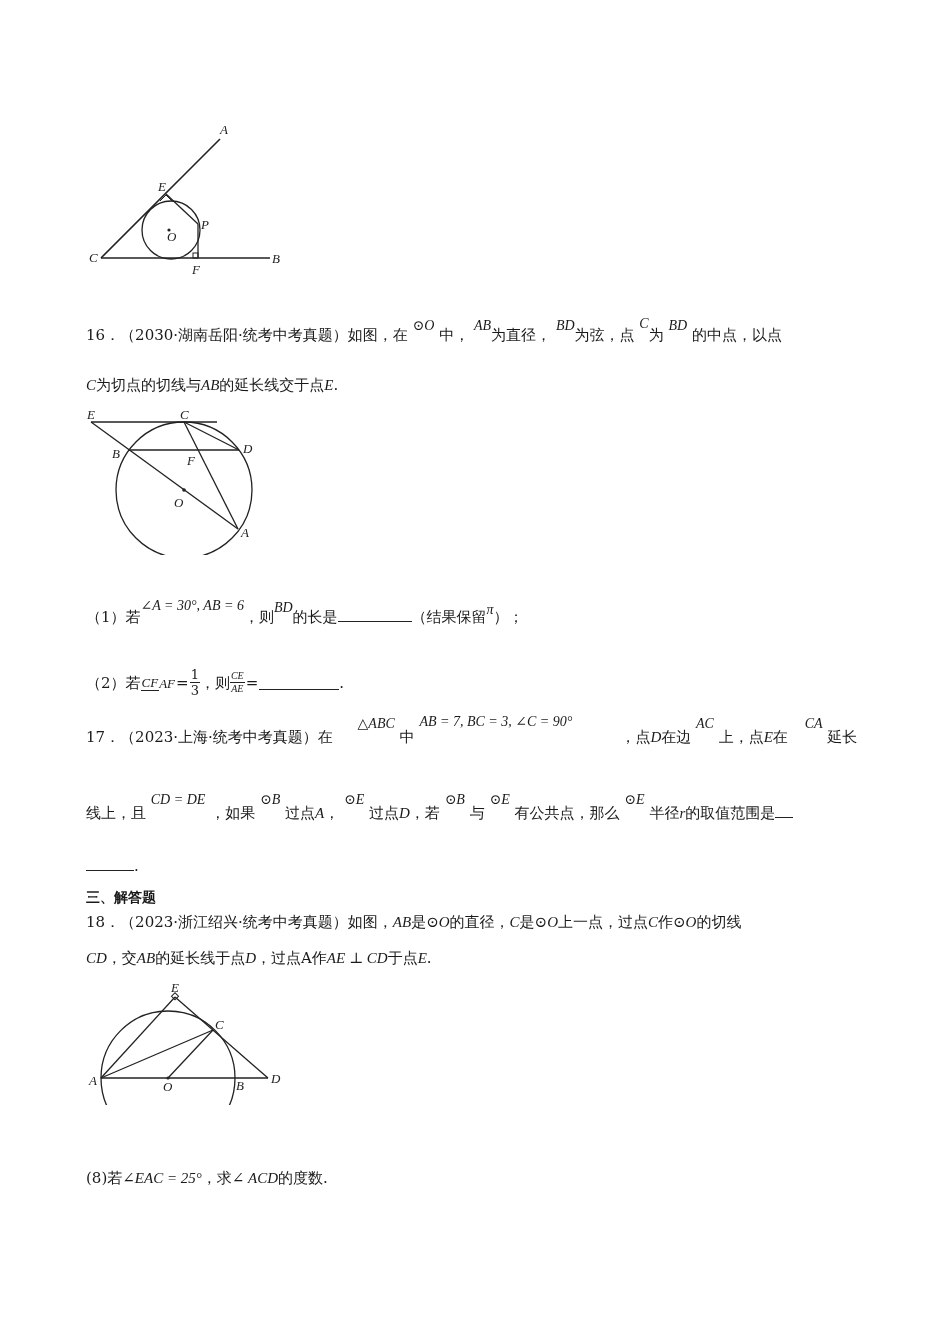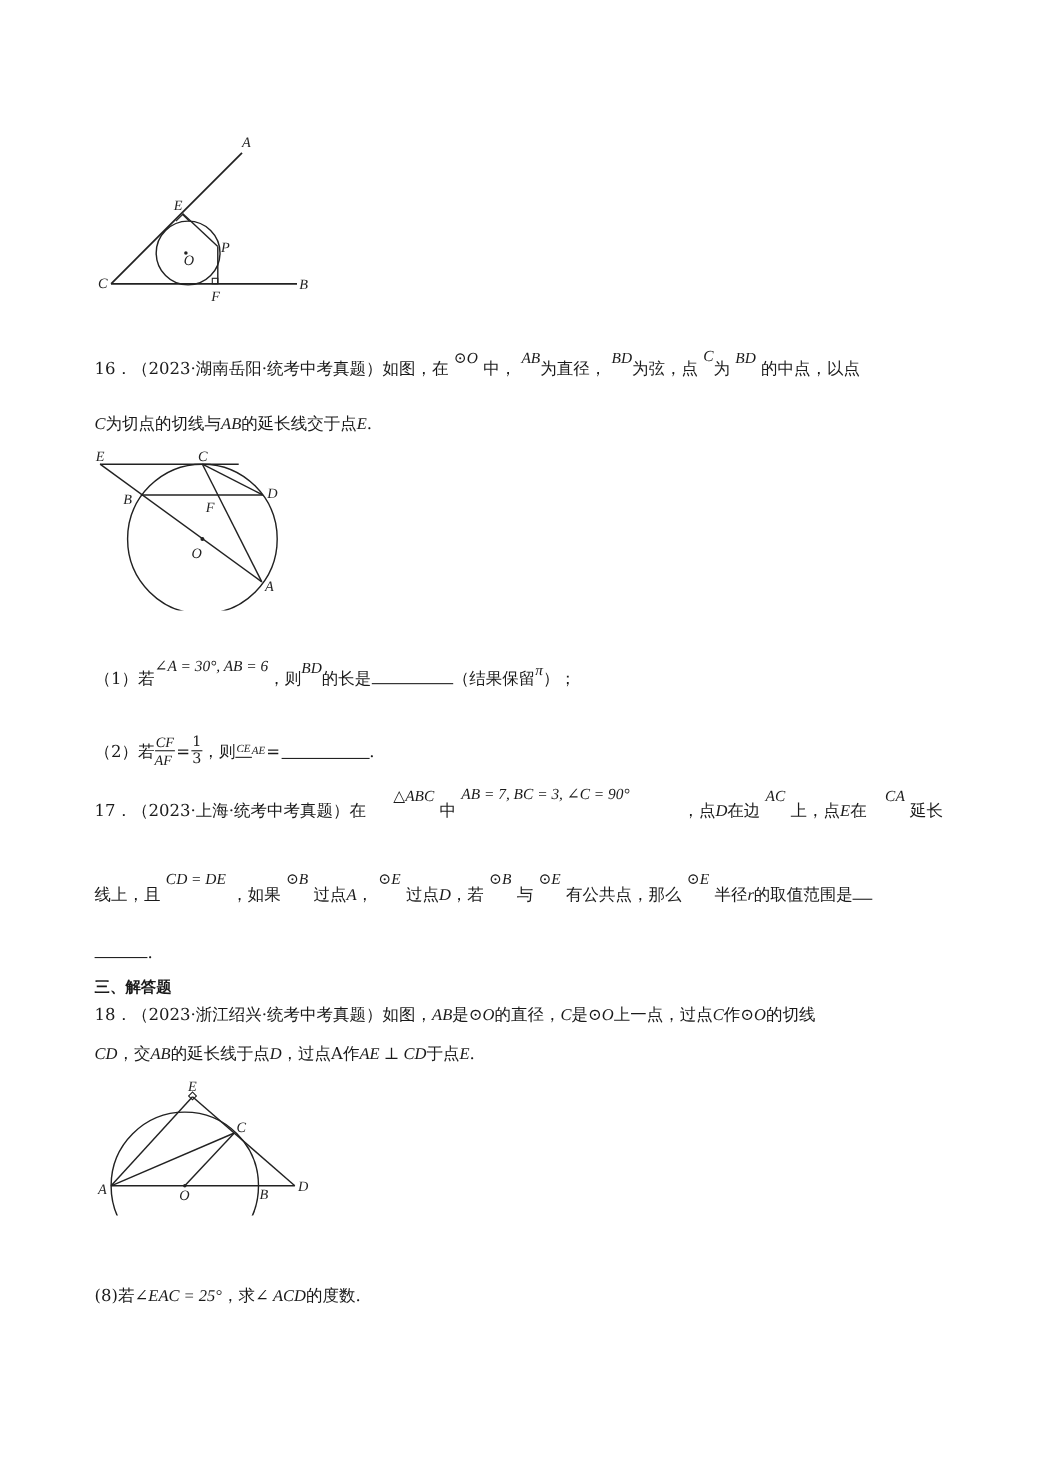--- a/index.html
+++ b/index.html
@@ -28,21 +28,21 @@
   <text x="140" y="24">A</text>
   <text x="78" y="81">E</text>
   <text x="121" y="119">P</text>
   <text x="87" y="131">O</text>
   <text x="9" y="152">C</text>
   <text x="112" y="164">F</text>
   <text x="192" y="153">B</text>
 </svg>
 
 <div class="abs txt" style="left:86px;top:325px;">
-  <span>16．</span><span>（2023·湖南岳阳·统考中考真题）</span><span>如图，在</span>
+  <span>16．</span><span>（2030·湖南岳阳·统考中考真题）</span><span>如图，在</span>
   <span class="math sup" style="position:relative;top:-10px">⊙O</span>
   <span>中，</span>
   <span class="math sup" style="position:relative;top:-10px">AB</span><span>为直径，</span>
   <span class="math sup" style="position:relative;top:-10px">BD</span><span>为弦，点</span>
   <span class="math sup" style="position:relative;top:-12px">C</span><span>为</span>
   <span class="math sup" style="position:relative;top:-10px">BD</span>
   <span>的中点，以点</span>
 </div>
 <div class="abs txt" style="left:86px;top:375px;">
   <span class="math">C</span><span>为切点的切线与</span><span class="math">AB</span><span>的延长线交于点</span><span class="math">E</span><span>.</span>
@@ -64,31 +64,31 @@
   <text x="94" y="112">O</text>
   <text x="161" y="142">A</text>
 </svg>
 
 <div class="abs txt" style="left:86px;top:607px;">
   <span>（1）若</span><span class="math sup" style="position:relative;top:-12px">∠A = 30°, AB = 6</span><span>，则</span><span class="math sup" style="position:relative;top:-10px">BD</span><span>的长是</span><span class="blank" style="width:74px"></span><span>（结果保留</span><span class="math sup" style="position:relative;top:-8px">π</span><span>）；</span>
 </div>
 
 <div class="abs txt" style="left:86px;top:667px;display:flex;align-items:center;">
   <span>（2）若</span>
-  <span style="display:inline-flex;flex-direction:column;align-items:flex-start;font-size:13px;line-height:15px;" class="math">
+  <span style="display:inline-flex;align-items:flex-end;font-size:13px;line-height:15px;" class="math">
     <span style="border-bottom:1px solid #222;padding:0 1px">CF</span>
     <span>AF</span>
   </span>
   <span style="margin:0 1px">=</span>
   <span style="display:inline-flex;flex-direction:column;align-items:center;font-size:13px;line-height:15px;">
     <span style="border-bottom:1px solid #222;padding:0 1px">1</span>
     <span>3</span>
   </span>
   <span>，则</span>
-  <span style="display:inline-flex;flex-direction:row;align-items:center;font-size:10px;line-height:12px;" class="math">
+  <span style="display:inline-flex;flex-direction:column;align-items:center;font-size:10px;line-height:12px;" class="math">
     <span style="border-bottom:1px solid #222;padding:0 1px">CE</span>
     <span>AE</span>
   </span>
   <span style="margin:0 1px">=</span>
   <span class="blank" style="width:80px"></span>
   <span>.</span>
 </div>
 
 <div class="abs txt" style="left:86px;top:727px;">
   <span>17．</span><span>（2023·上海·统考中考真题）</span><span>在</span>

